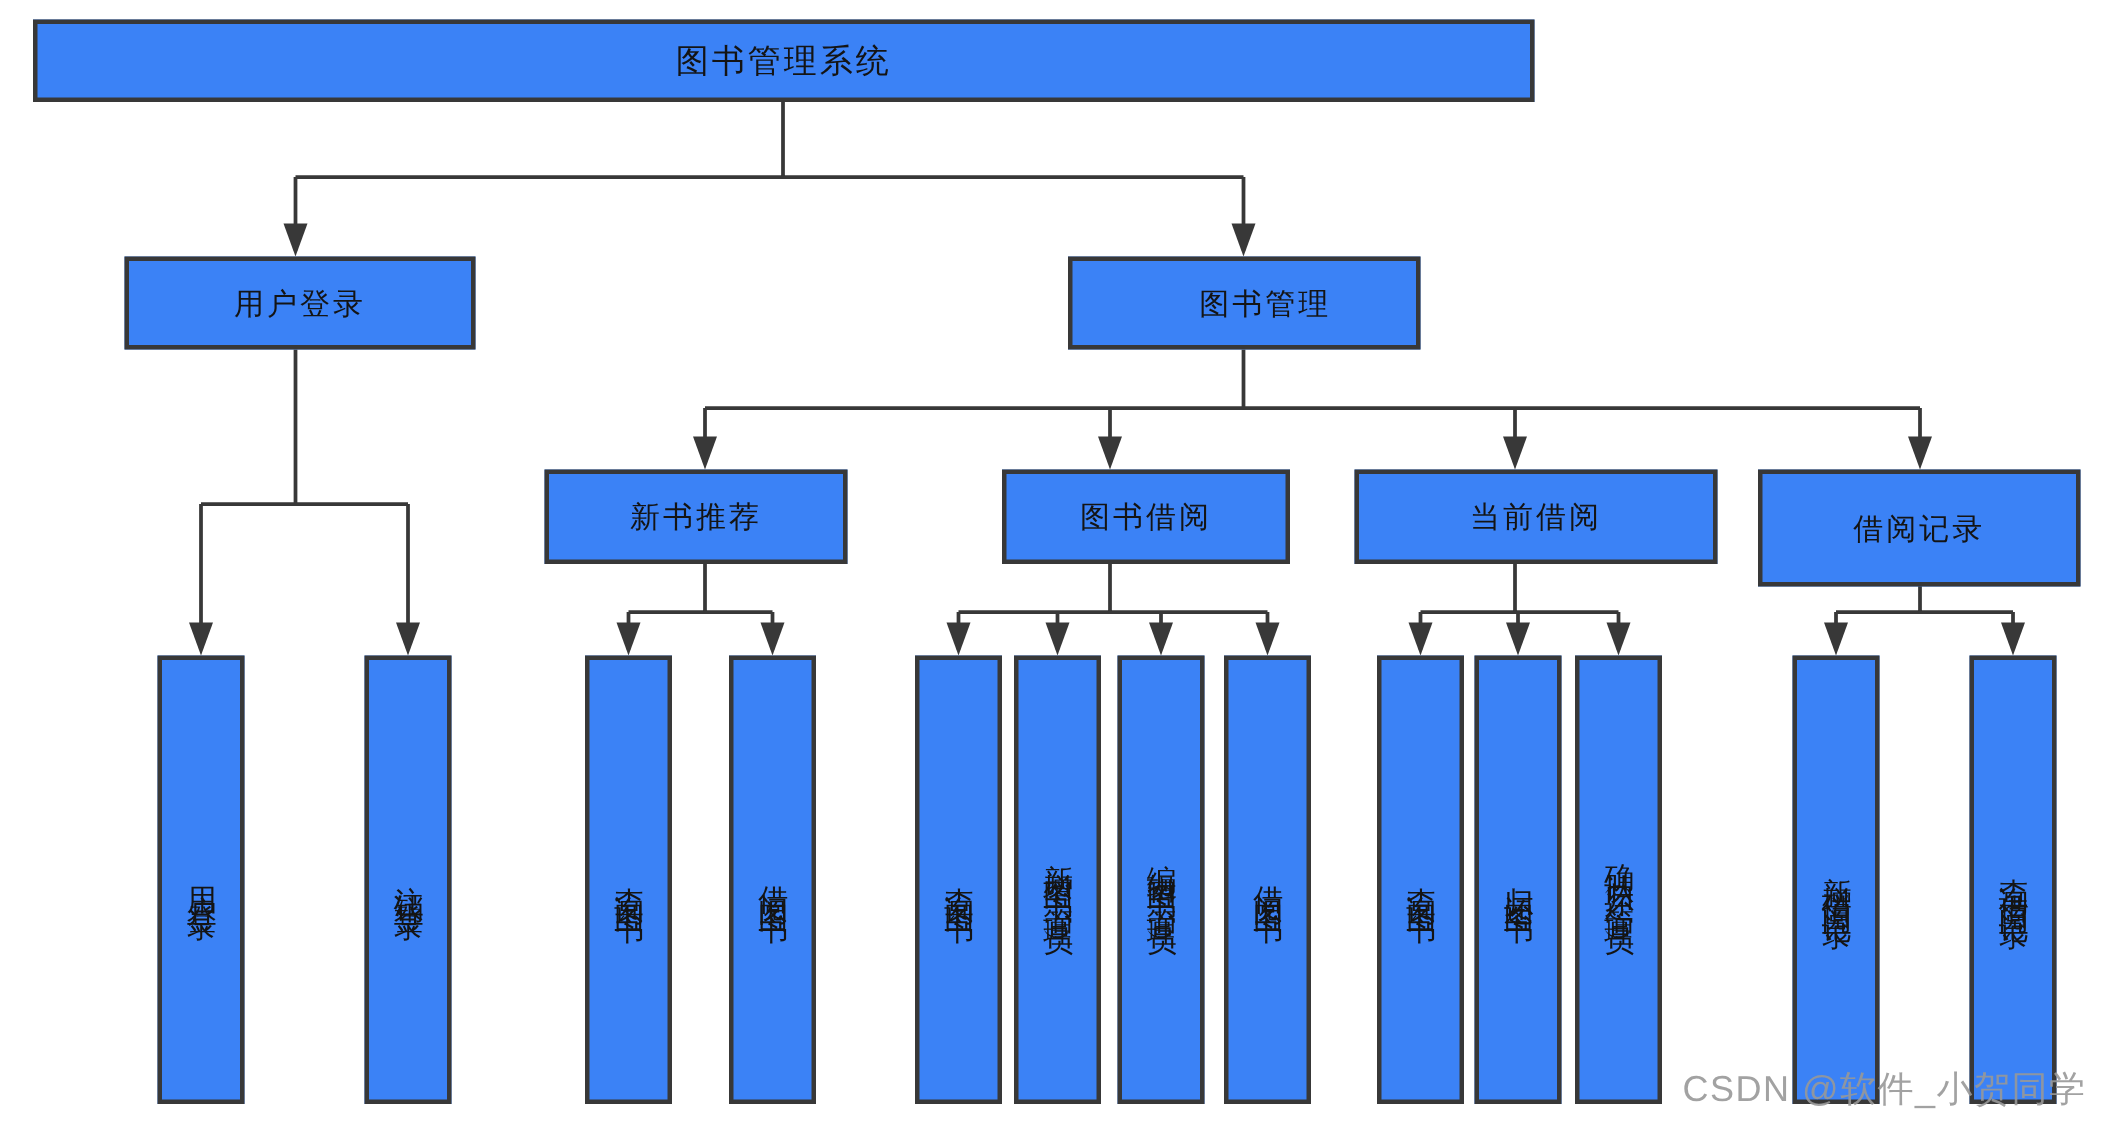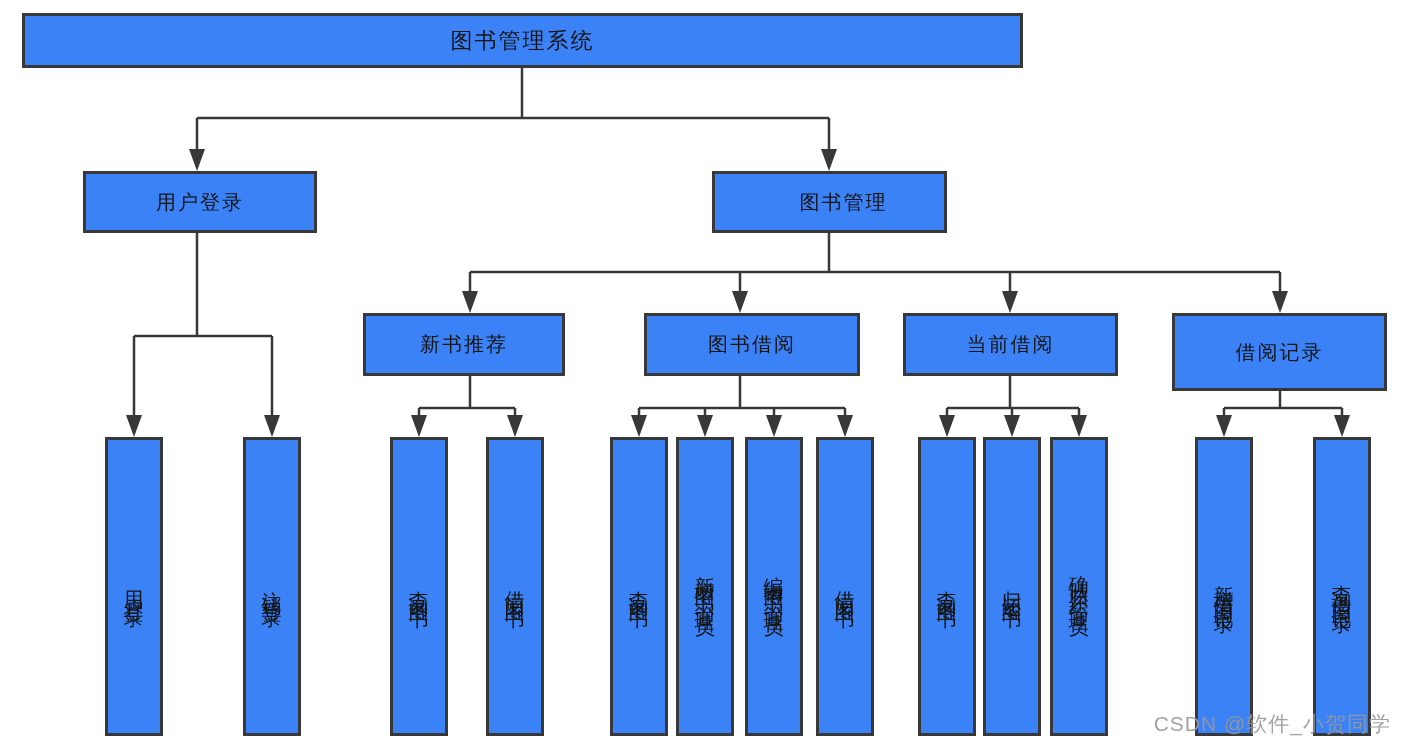--- a/index.html
+++ b/index.html
@@ -26,42 +26,42 @@
     align-items: center;
     justify-content: center;
     font-size: 20px;
     letter-spacing: 2px;
     text-align: center;
   }
   .b-root { left: 22px;  top: 13px;  width: 1001px; height: 55px; font-size: 22px; }
   .b-login{ left: 83px;  top: 171px; width: 234px;  height: 62px; }
   .b-mgmt { left: 712px; top: 171px; width: 235px;  height: 62px; padding-left: 28px; }
   .b-m0   { left: 363px; top: 313px; width: 202px;  height: 63px; }
-  .b-m1   { left: 644px; top: 313px; width: 216px;  height: 63px; }
-  .b-m2   { left: 903px; top: 313px; width: 215px;  height: 63px; }
+  .b-m1   { left: 668px; top: 313px; width: 192px;  height: 63px; }
+  .b-m2   { left: 903px; top: 313px; width: 242px;  height: 63px; }
   .b-m3   { left: 1172px;top: 313px; width: 215px;  height: 78px; }
   .leaf {
     top: 437px; width: 58px; height: 299px;
     writing-mode: vertical-rl;
     text-orientation: mixed;
     letter-spacing: 6px;
     font-size: 20px;
     line-height: 1;
   }
   .l-a1 { left: 105px; }  .l-a2 { left: 243px; }
   .l-b1 { left: 390px; }  .l-b2 { left: 486px; }
   .l-c1 { left: 610px; }  .l-c2 { left: 676px; }
   .l-c3 { left: 745px; }  .l-c4 { left: 816px; }
   .l-d1 { left: 918px; }  .l-d2 { left: 983px; }  .l-d3 { left: 1050px; }
   .l-e1 { left: 1195px; } .l-e2 { left: 1313px; }
   .watermark {
     position: absolute;
     right: 14px;
     top: 710px;
-    font-size: 21px;
+    font-size: 24px;
     color: rgba(152, 152, 152, 0.9);
     letter-spacing: 1px;
     white-space: nowrap;
   }
 </style>
 </head>
 <body>
 
 <div class="canvas">
 

